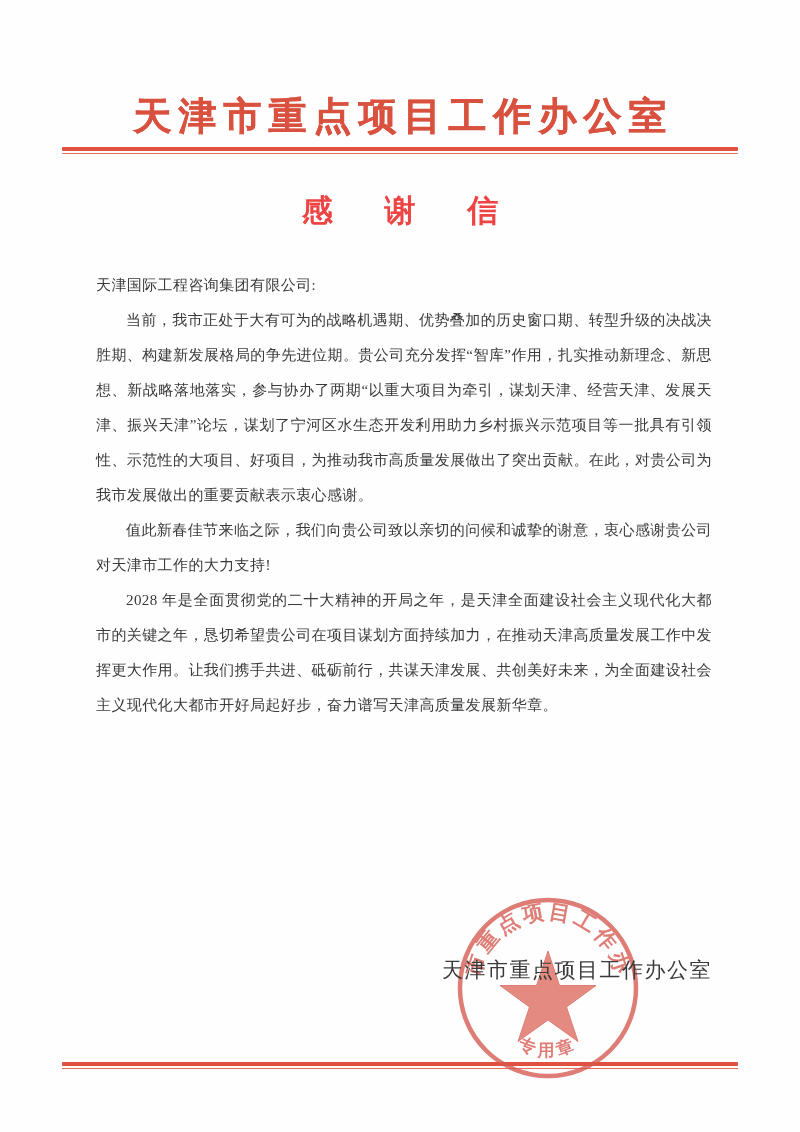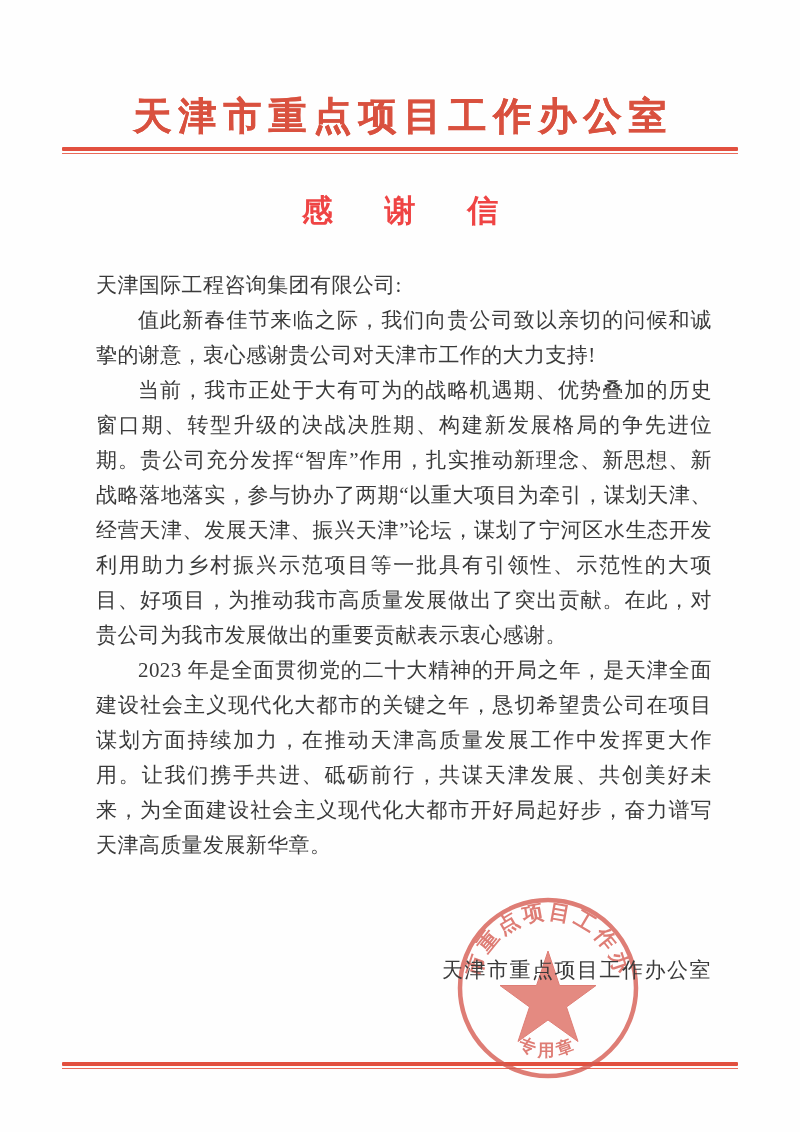--- a/index.html
+++ b/index.html
@@ -73,21 +73,21 @@
 
   
   .body-block {
     position: absolute;
     left: 96px;
     top: 268px;
     width: 616px;
   }
   .salutation,
   .para {
-    font-size: 21px;
+    font-size: 15px;
     line-height: 35px;
     color: #3a3a3a;
     text-align: justify;
     text-justify: inter-ideograph;
     margin: 0;
     letter-spacing: 0.4px;
     font-family: "Liberation Serif", "DejaVu Serif", serif;
   }
   .para {
     text-indent: 2em;
@@ -134,23 +134,23 @@
 
   <div class="rule-wrap rule-top">
     <div class="rule-thick"></div>
     <div class="rule-thin"></div>
   </div>
 
   <div class="doc-title">感 谢 信</div>
 
   <div class="body-block">
     <p class="salutation">天津国际工程咨询集团有限公司:</p>
+    <p class="para">当前，我市正处于大有可为的战略机遇期、优势叠加的历史窗口期、转型升级的决战决胜期、构建新发展格局的争先进位期。贵公司充分发挥“智库”作用，扎实推动新理念、新思想、新战略落地落实，参与协办了两期“以重大项目为牵引，谋划天津、经营天津、发展天津、振兴天津”论坛，谋划了宁河区水生态开发利用助力乡村振兴示范项目等一批具有引领性、示范性的大项目、好项目，为推动我市高质量发展做出了突出贡献。在此，对贵公司为我市发展做出的重要贡献表示衷心感谢。</p>
     <p class="para">值此新春佳节来临之际，我们向贵公司致以亲切的问候和诚挚的谢意，衷心感谢贵公司对天津市工作的大力支持!</p>
-    <p class="para">当前，我市正处于大有可为的战略机遇期、优势叠加的历史窗口期、转型升级的决战决胜期、构建新发展格局的争先进位期。贵公司充分发挥“智库”作用，扎实推动新理念、新思想、新战略落地落实，参与协办了两期“以重大项目为牵引，谋划天津、经营天津、发展天津、振兴天津”论坛，谋划了宁河区水生态开发利用助力乡村振兴示范项目等一批具有引领性、示范性的大项目、好项目，为推动我市高质量发展做出了突出贡献。在此，对贵公司为我市发展做出的重要贡献表示衷心感谢。</p>
-    <p class="para">2023 年是全面贯彻党的二十大精神的开局之年，是天津全面建设社会主义现代化大都市的关键之年，恳切希望贵公司在项目谋划方面持续加力，在推动天津高质量发展工作中发挥更大作用。让我们携手共进、砥砺前行，共谋天津发展、共创美好未来，为全面建设社会主义现代化大都市开好局起好步，奋力谱写天津高质量发展新华章。</p>
+    <p class="para">2028 年是全面贯彻党的二十大精神的开局之年，是天津全面建设社会主义现代化大都市的关键之年，恳切希望贵公司在项目谋划方面持续加力，在推动天津高质量发展工作中发挥更大作用。让我们携手共进、砥砺前行，共谋天津发展、共创美好未来，为全面建设社会主义现代化大都市开好局起好步，奋力谱写天津高质量发展新华章。</p>
   </div>
 
   <div class="seal">
     <svg width="190" height="190" viewBox="0 0 190 190" xmlns="http://www.w3.org/2000/svg">
       <defs>
         <path id="arcTop" d="M 26,95 A 69,69 0 0 1 164,95" fill="none"></path>
         <path id="arcBottom" d="M 48,140 A 60,60 0 0 0 142,140" fill="none"></path>
       </defs>
       <circle cx="95" cy="95" r="88" fill="none" stroke="#d6594f" stroke-width="4.5"></circle>
       <g>

